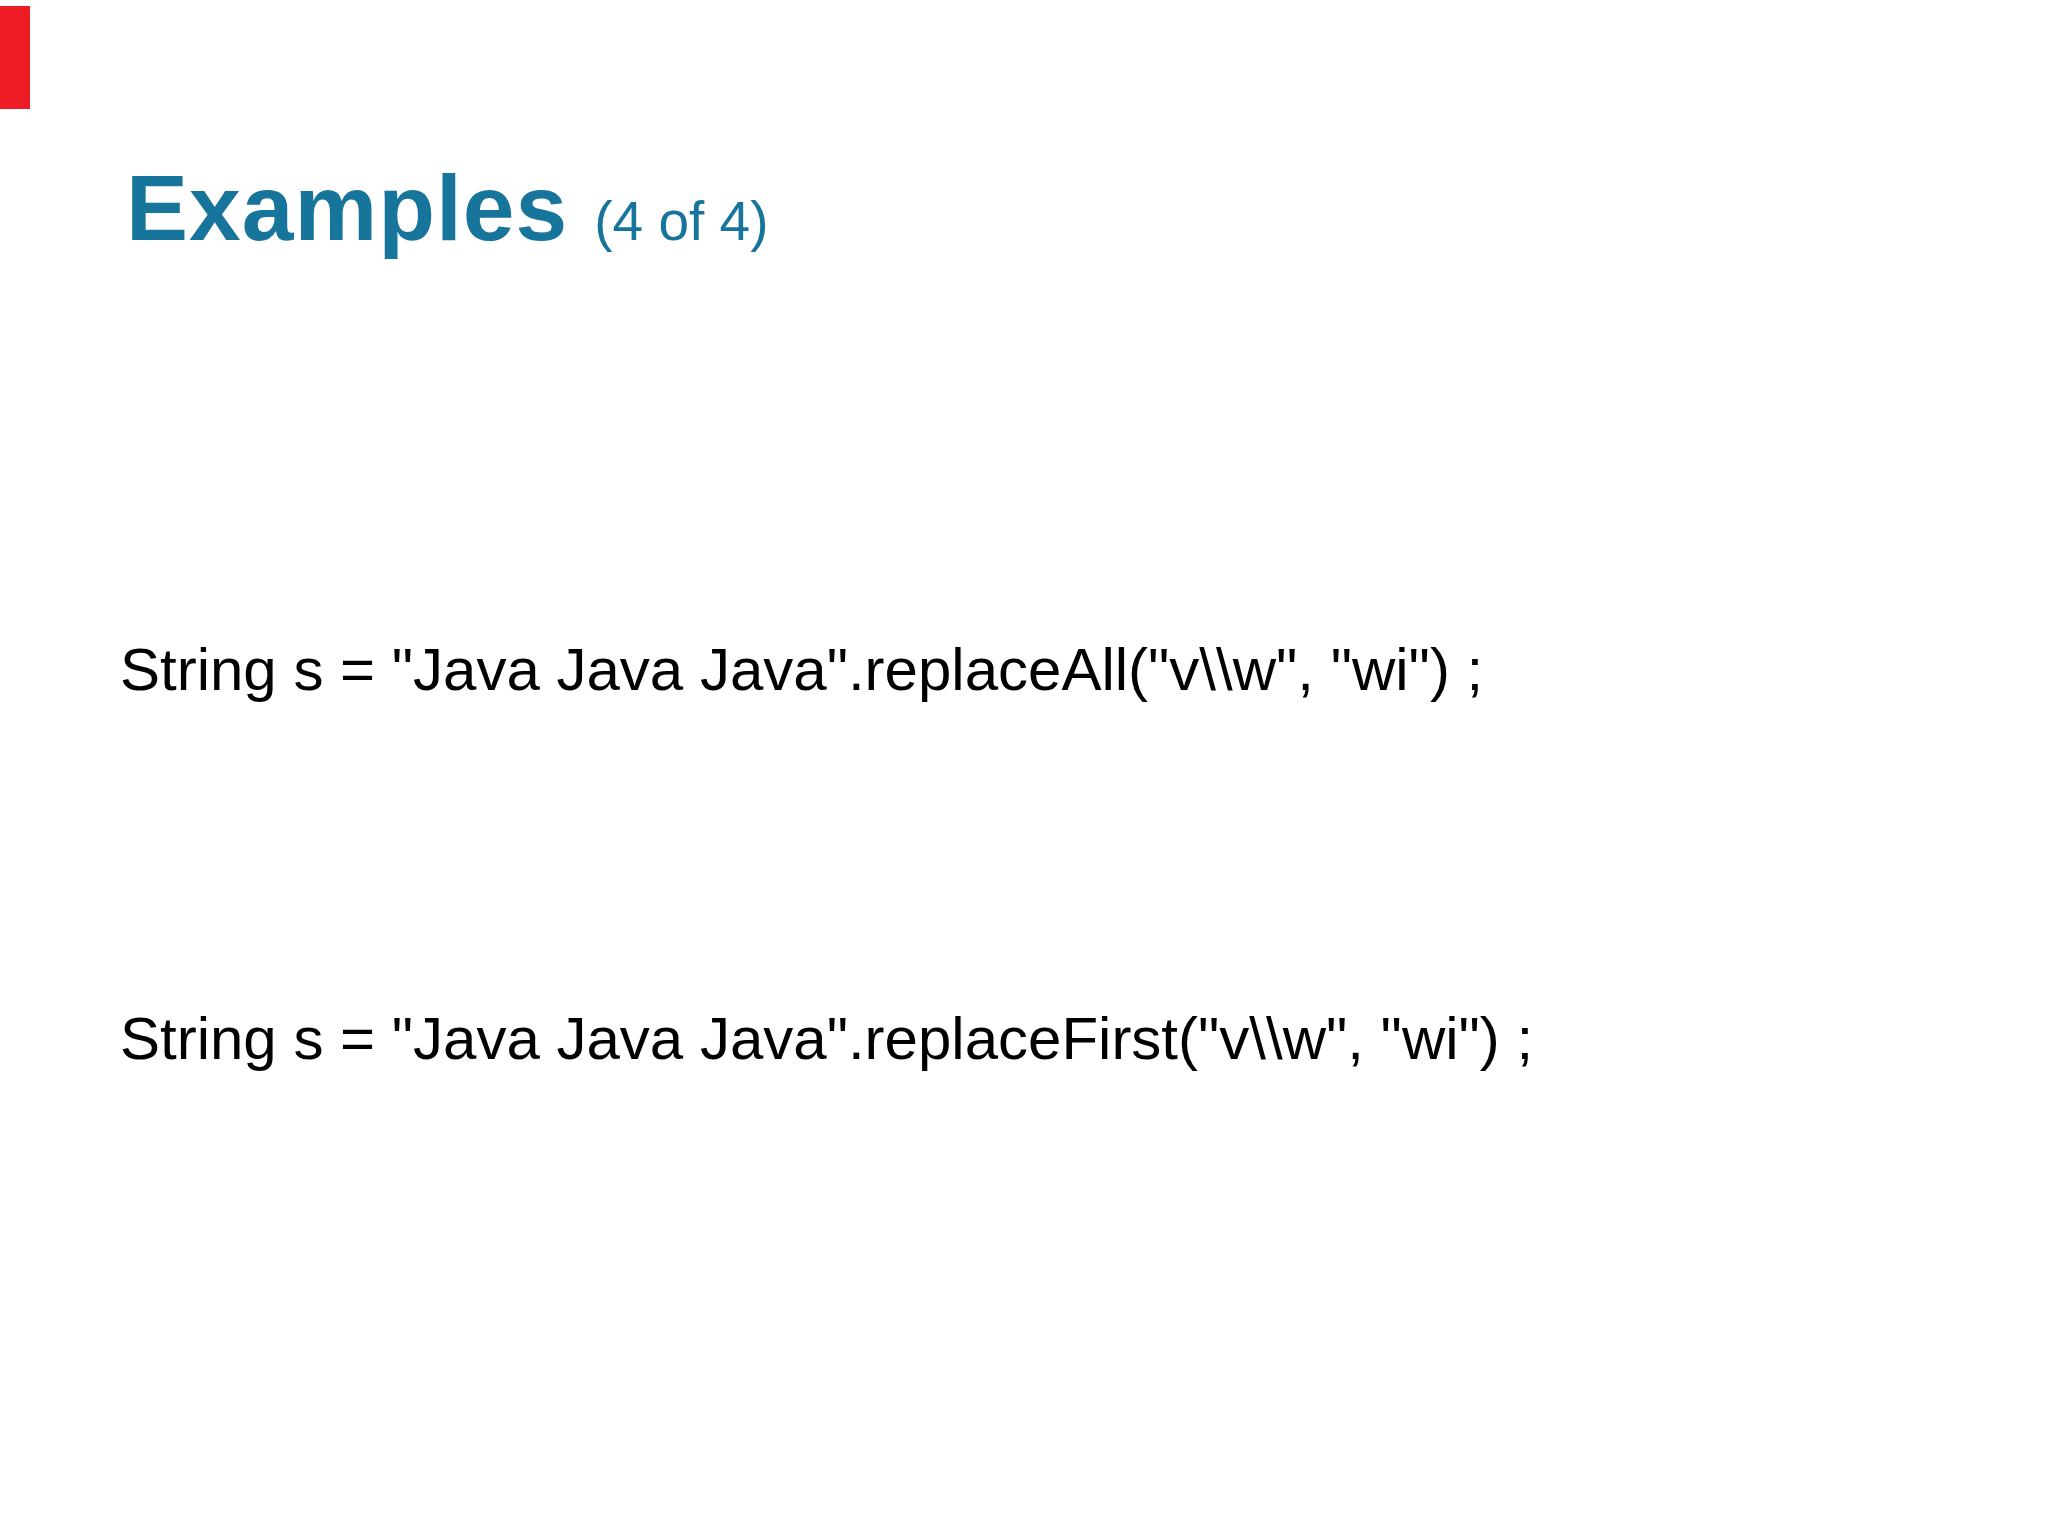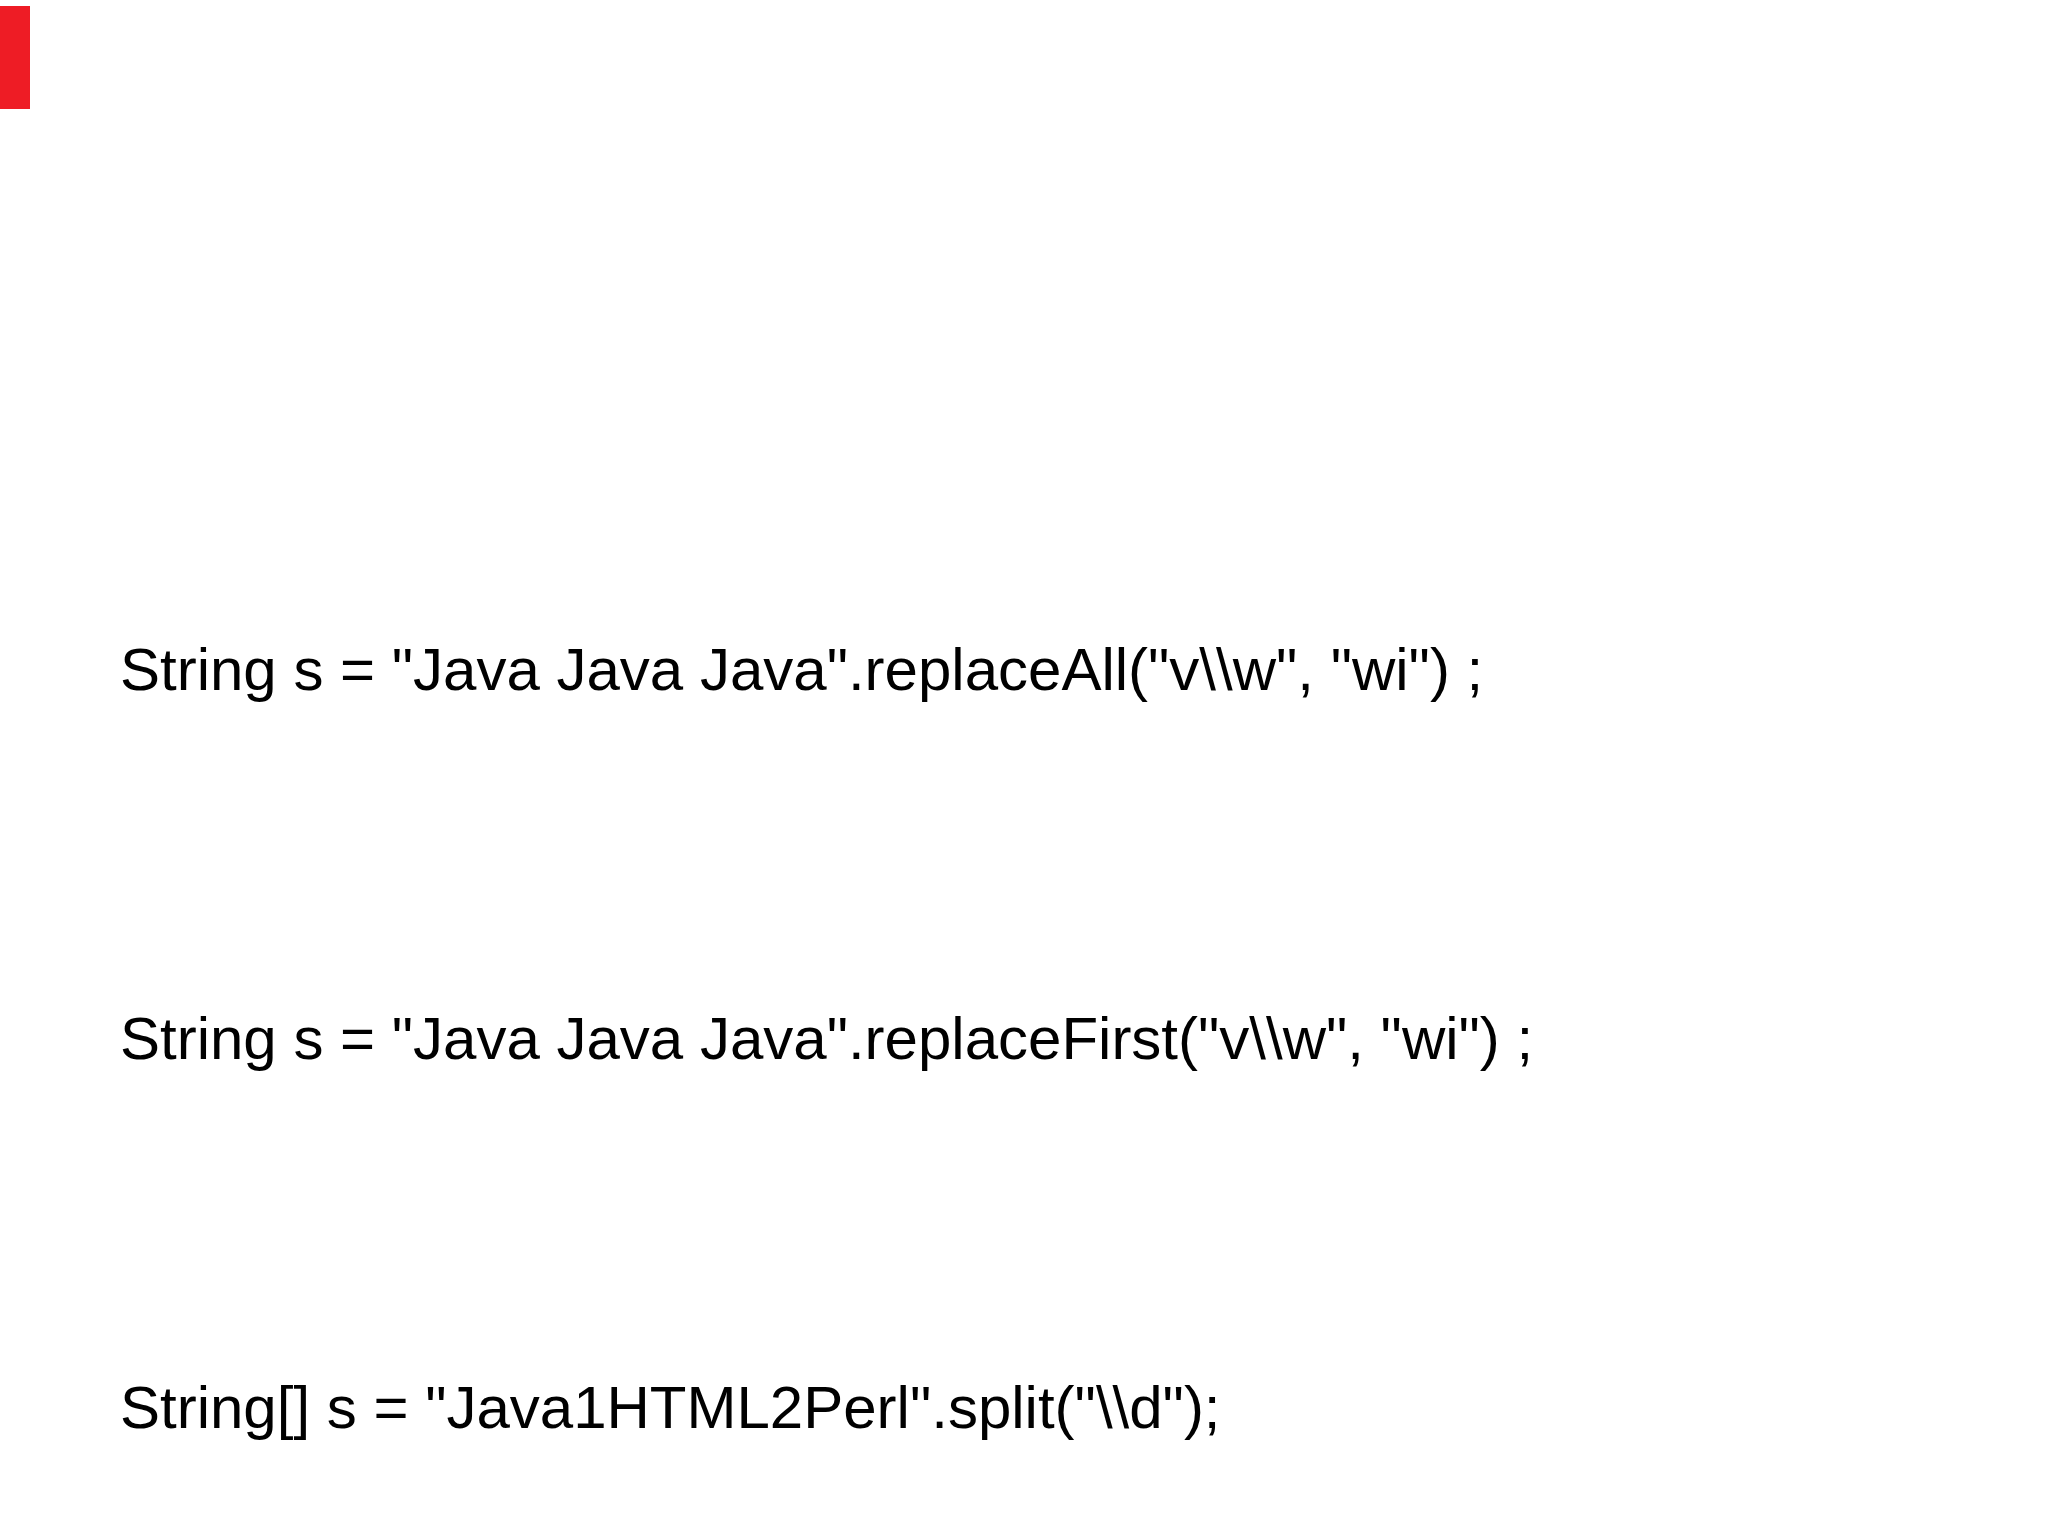--- a/index.html
+++ b/index.html
@@ -51,25 +51,27 @@
     left: 0; right: 0; bottom: 0; height: 110px;
   }
 </style>
 </head>
 <body>
 
 <div class="slide">
 
   <div class="red-marker"></div>
 
+  <h1 class="title">
+    <span class="main">Examples</span><span class="suffix">(4 of 4)</span>
+  </h1>
 
   <div class="code-block">
     <div class="code-line">String s = "Java Java Java".replaceAll("v\\w", "wi") ;</div>
     <div class="code-line">String s = "Java Java Java".replaceFirst("v\\w", "wi") ;</div>
-    <div class="code-line">String[] s = "Java1HTML2Perl".split("\\d");</div>
   </div>
 
   <div class="footer">
     
     
   </div>
 
 </div>
 
 </body></html>

